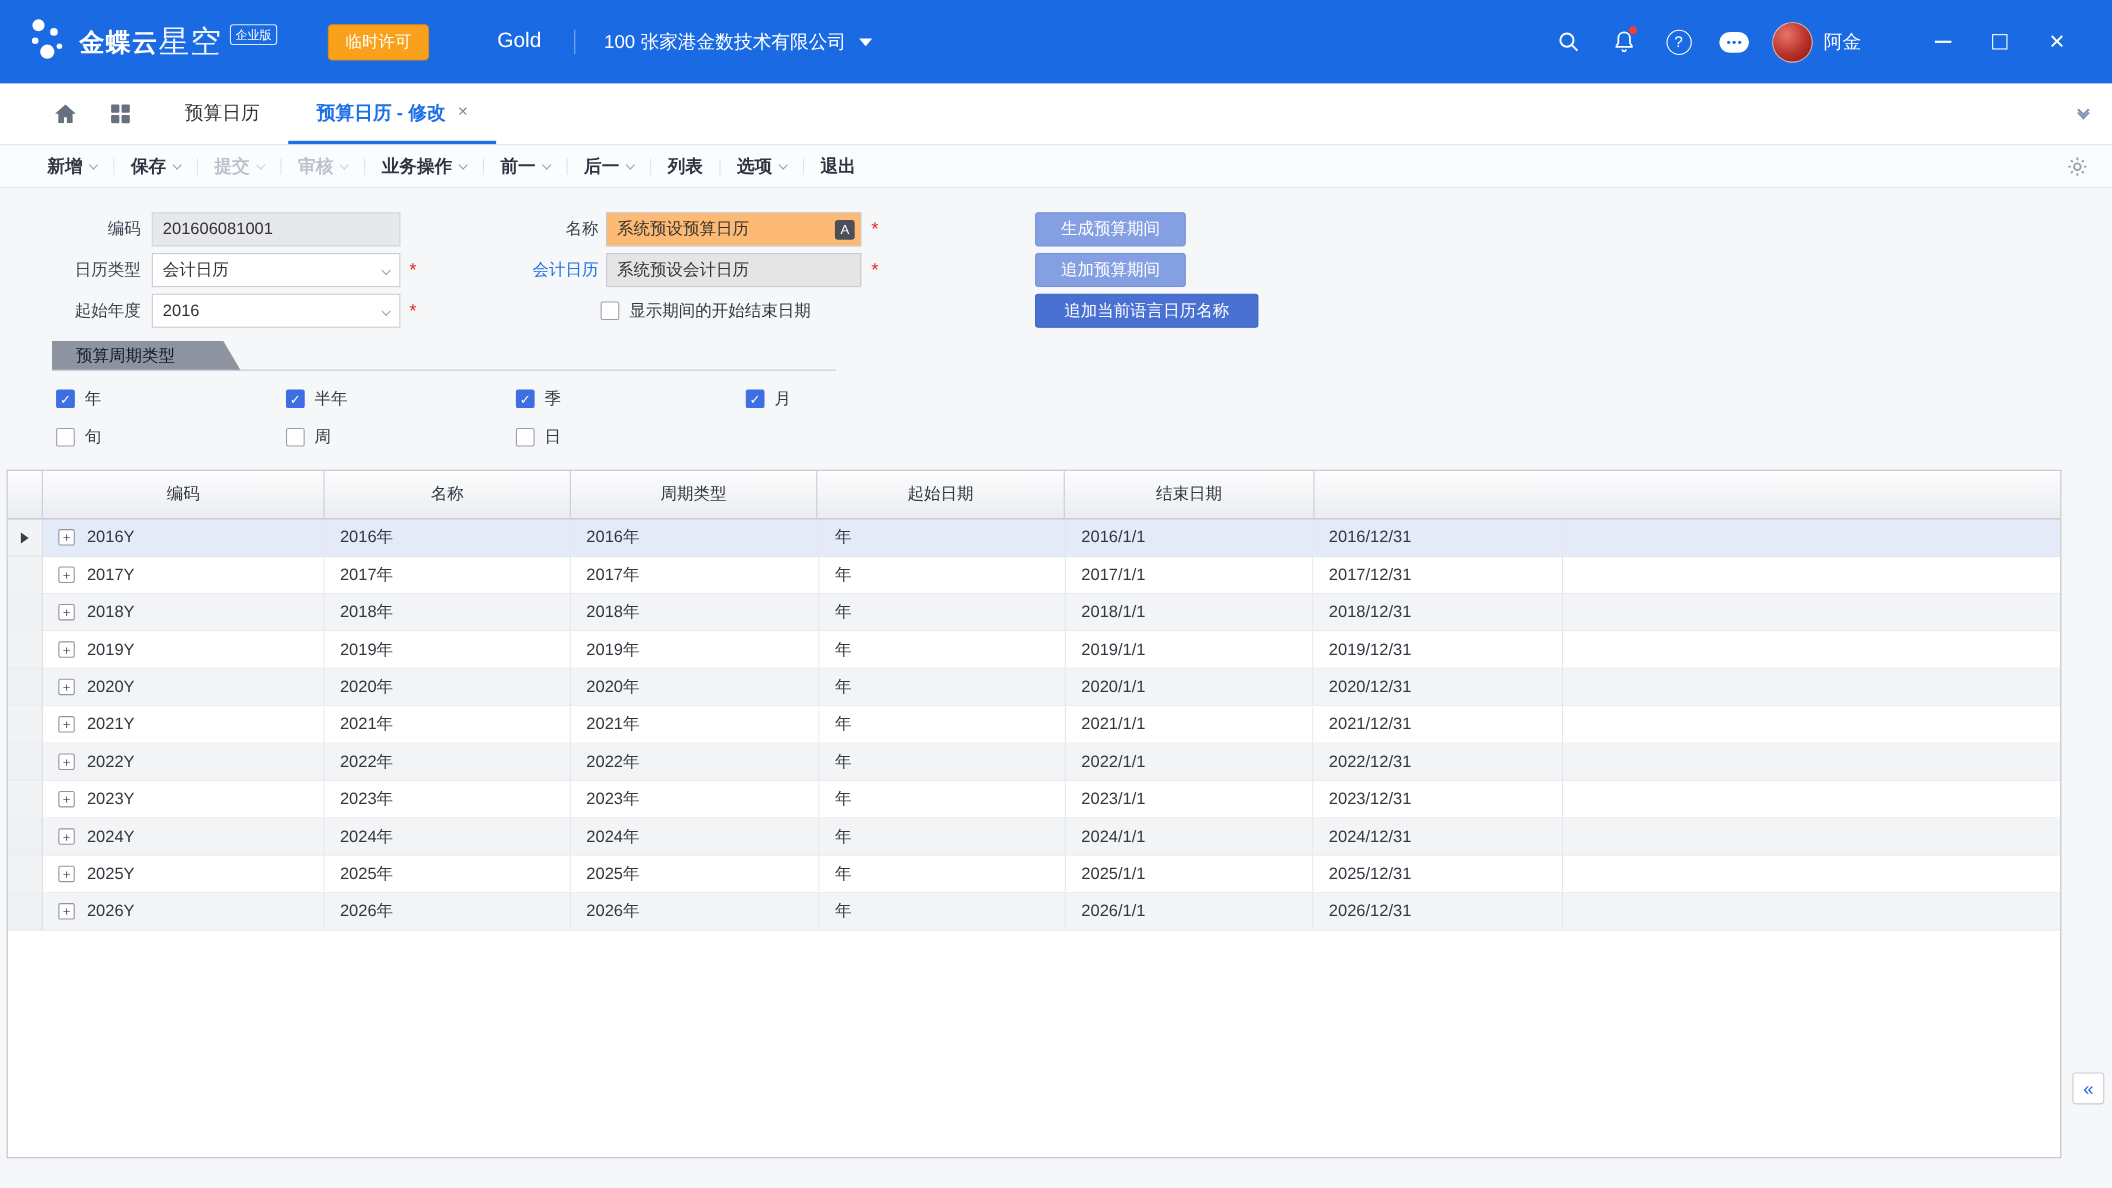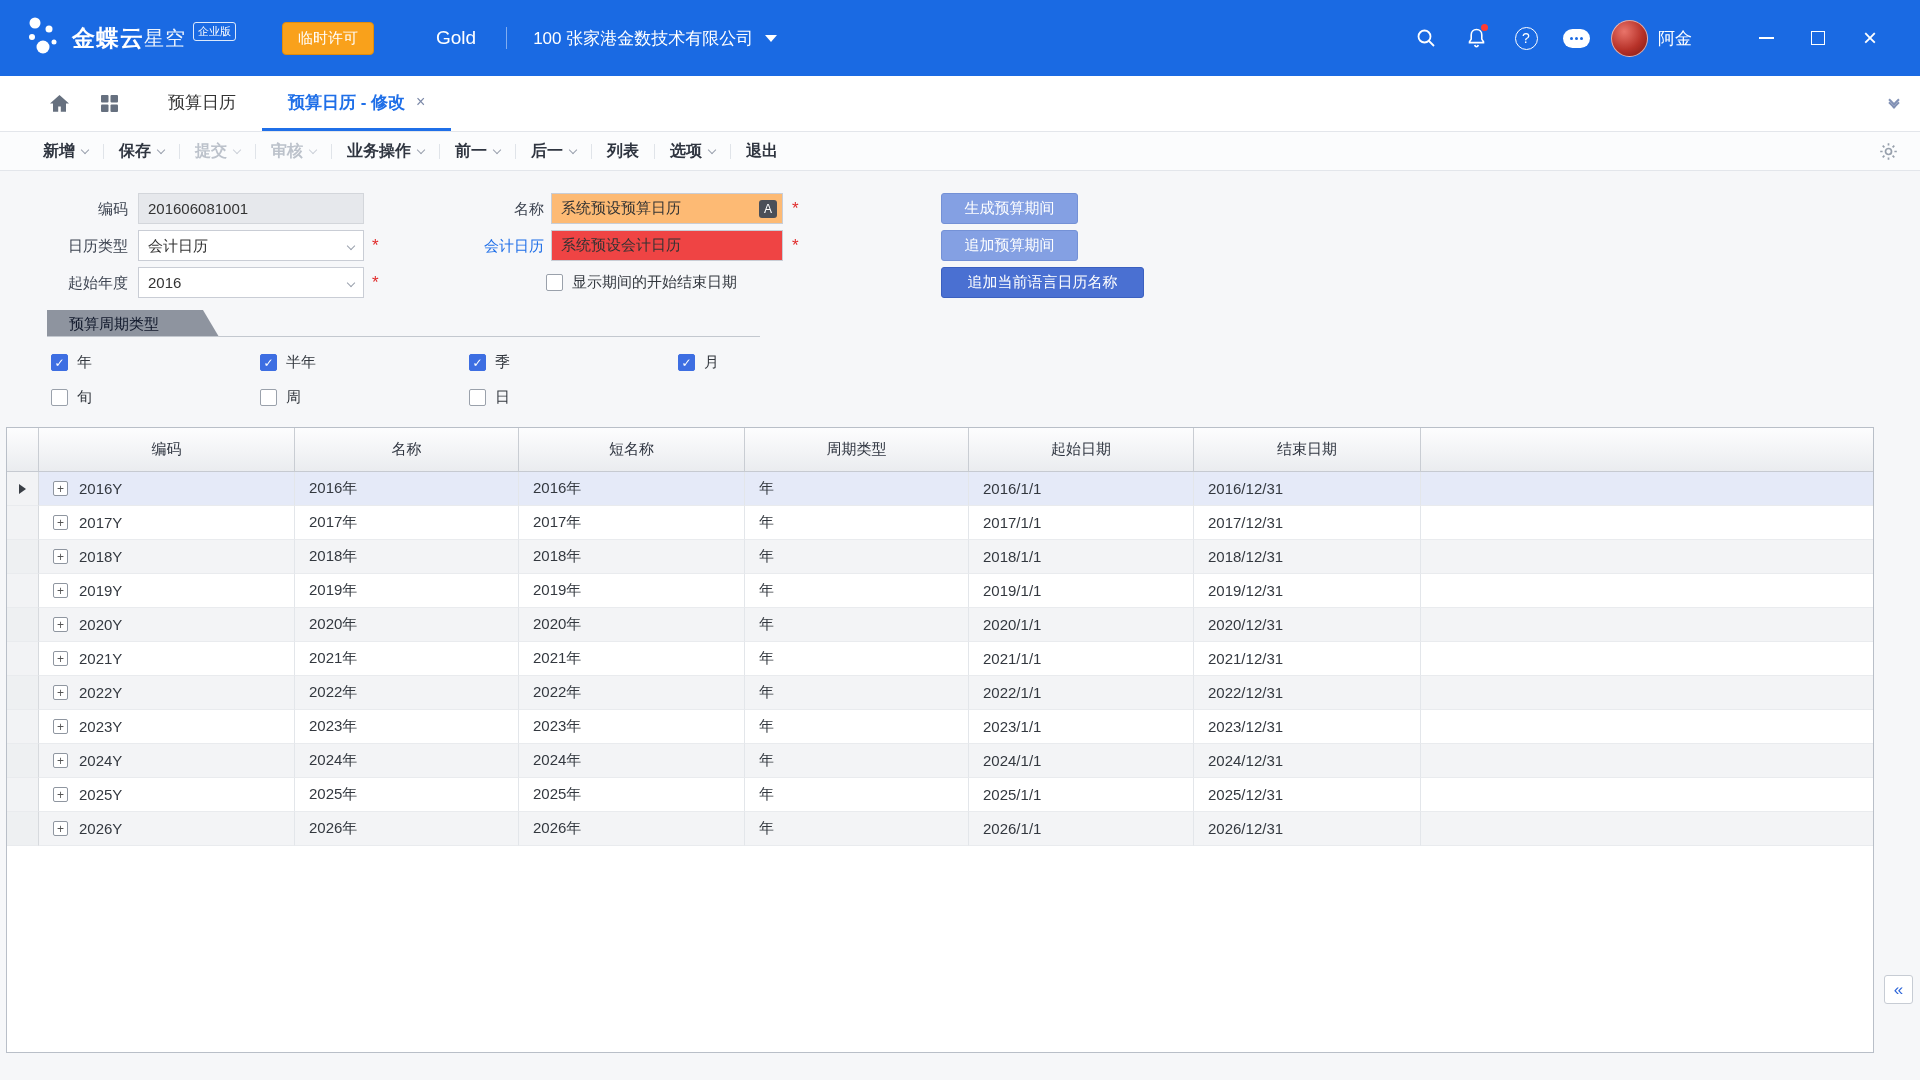--- a/index.html
+++ b/index.html
@@ -5,21 +5,21 @@
   * { margin:0; padding:0; box-sizing:border-box; }
   html,body { width:1920px; height:1080px; overflow:hidden;
     font-family:"Liberation Sans","DejaVu Sans",sans-serif; background:#f6f7f9; }
 
   
   .titlebar { height:76px; background:#1a6ae3; display:flex; align-items:center;
     padding:0 24px 0 22px; color:#fff; position:relative; }
   .logo-dots { margin-right:10px; }
   .brand { display:flex; align-items:center; }
   .brand-bold { font-size:23px; font-weight:bold; letter-spacing:1px; }
-  .brand-light { font-size:20px; font-weight:300; opacity:.92; letter-spacing:1px; }
+  .brand-light { font-size:28px; font-weight:300; opacity:.92; letter-spacing:1px; }
   .edition-badge { font-size:11px; border:1px solid rgba(255,255,255,.85); border-radius:3px;
     padding:1px 4px; margin-left:7px; margin-top:-14px; }
   .license-btn { margin-left:46px; background:#f9a11b; border:1px solid #e18c0b; color:#fff;
     font-size:15px; padding:6px 15px; border-radius:4px; cursor:pointer; font-family:inherit; }
   .plan-text { margin-left:62px; font-size:19px; }
   .tb-divider { width:1px; height:22px; background:rgba(255,255,255,.45); margin:0 26px 0 30px; }
   .company { font-size:17px; display:flex; align-items:center; gap:12px; cursor:pointer; }
   .caret-down { width:0; height:0; border-left:6px solid transparent; border-right:6px solid transparent;
     border-top:7px solid #fff; display:inline-block; }
   .tb-spacer { flex:1; }
@@ -70,21 +70,21 @@
   .tb-sep { width:1px; height:15px; background:#e0e4e9; }
   .toolbar-gear { margin-left:auto; cursor:pointer; display:flex; align-items:center; }
 
   
   .content { position:absolute; top:171px; left:0; right:0; bottom:0; background:#f6f7f9; }
   .f-label { position:absolute; left:18px; width:110px; text-align:right; font-size:15px;
     color:#3c4350; line-height:31px; }
   .f-label2 { position:absolute; left:418px; width:126px; text-align:right; font-size:15px;
     color:#3c4350; line-height:31px; }
   .f-label2.link { color:#1f6fe8; cursor:pointer; }
-  .fld { position:absolute; height:31px; border:1px solid #c9cdd5; background:#ef4444;
+  .fld { position:absolute; height:31px; border:1px solid #c9cdd5; background:#e5e5e5;
     font-size:15px; color:#333; padding:0 9px; font-family:inherit; }
   .fld.readonly { background:#e6e8ec; border-color:#d3d6db; }
   .selectbox { position:absolute; height:31px; border:1px solid #c9cdd5; background:#fff;
     font-size:15px; color:#333; padding:0 26px 0 9px; line-height:29px; cursor:pointer; }
   .selectbox .chev.small { position:absolute; right:9px; top:12px; }
   .name-wrap { position:absolute; }
   .name-wrap input { width:100%; height:31px; border:1px solid #c9cdd5; background:#fdba74;
     font-size:15px; color:#333; padding:0 30px 0 9px; font-family:inherit; }
   .lang-badge { position:absolute; right:6px; top:7px; width:18px; height:18px; background:#4a4f58;
     color:#fff; border-radius:3px; font-size:12px; display:flex; align-items:center;
@@ -359,21 +359,20 @@
         <span class="cb"></span>
         <span>日</span>
       </span>
     </div>
 
   <div class="grid">
     <div class="g-header">
         <span class="g-hcell" style="width: 32px;"></span>
         <span class="g-hcell" style="width: 256px;">编码</span>
         <span class="g-hcell" style="width: 224px;">名称</span>
-        <span class="g-hcell" style="width: 226px;">短名称</span>
         <span class="g-hcell" style="width: 224px;">周期类型</span>
         <span class="g-hcell" style="width: 225px;">起始日期</span>
         <span class="g-hcell" style="width: 227px;">结束日期</span>
         <span class="g-hcell" style="flex: 1 1 auto; border-right: none;"></span>
       </div>
     <div class="g-body">
         <div class="g-row selected">
           <span class="g-cell selector-cell">
             <span class="row-arrow"></span>
           </span>

